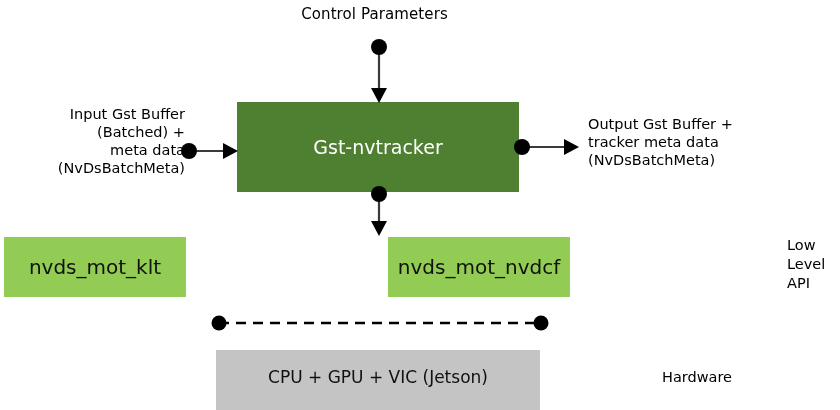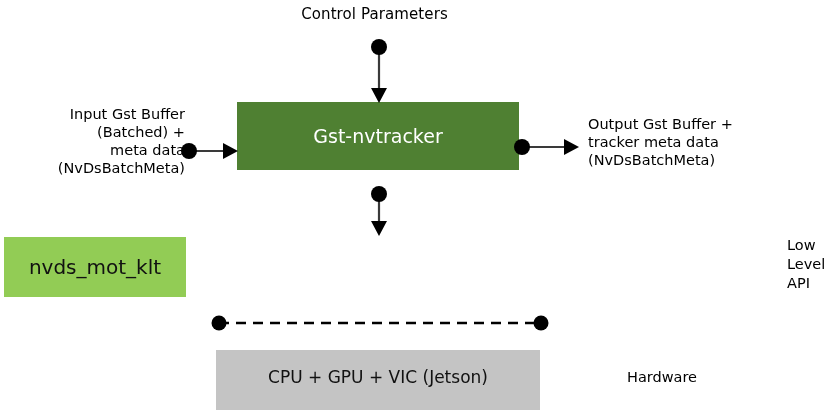--- a/index.html
+++ b/index.html
@@ -47,35 +47,35 @@
     left: 787px;
     top: 236px;
     width: 60px;
     text-align: left;
     line-height: 19px;
   }
   #label-hardware {
     left: 592px;
     top: 368px;
     width: 140px;
-    text-align: center;
+    text-align: right;
   }
 
   .box {
     position: absolute;
     display: flex;
     align-items: center;
     justify-content: center;
     box-sizing: border-box;
   }
   #box-gst-nvtracker {
     left: 237px;
     top: 102px;
     width: 282px;
-    height: 68px;
+    height: 90px;
     background: #4F8032;
     color: #ffffff;
     font-size: 19px;
   }
   .ll-box {
     top: 237px;
     height: 60px;
     background: #92CC55;
     color: #111111;
     font-size: 20px;
@@ -127,20 +127,21 @@
 Level
 API</div>
 
   <div class="lbl" id="label-hardware">Hardware</div>
 
   <div class="box" id="box-gst-nvtracker">Gst-nvtracker</div>
 
   <div class="box ll-box" id="box-nvds-mot-klt">nvds_mot_klt</div>
 
 
+  <div class="box ll-box" id="box-nvds-mot-nvdcf">nvds_mot_nvdcf</div>
 
 
   <div class="box" id="box-hardware">CPU + GPU + VIC (Jetson)</div>
 
   <svg class="overlay" viewBox="0 0 840 410">
     <g>
       <line x1="379" y1="50" x2="379" y2="95" stroke="#3A3A3A" stroke-width="2.2"></line>
       <circle cx="379" cy="47" r="8" fill="#000000"></circle>
       <polygon points="379,103 371,88 387,88" fill="#000000"></polygon>
     </g>

